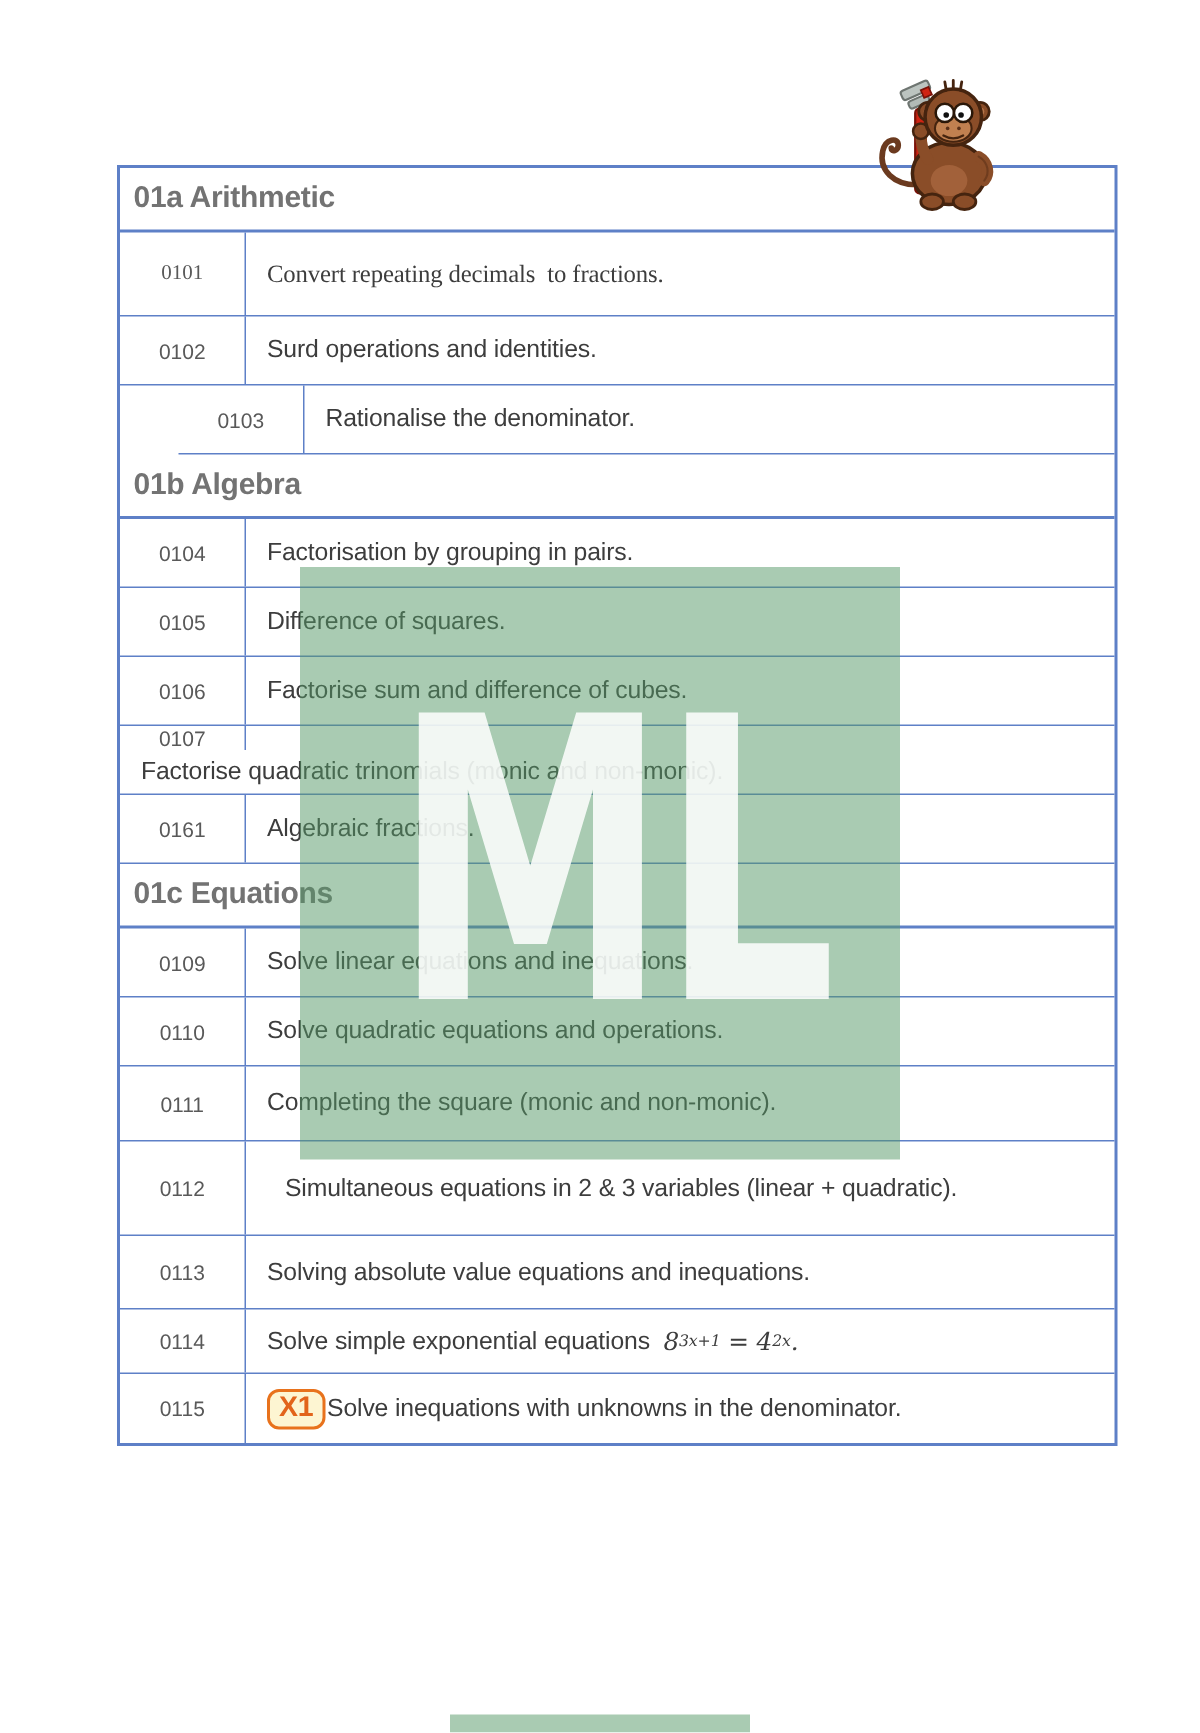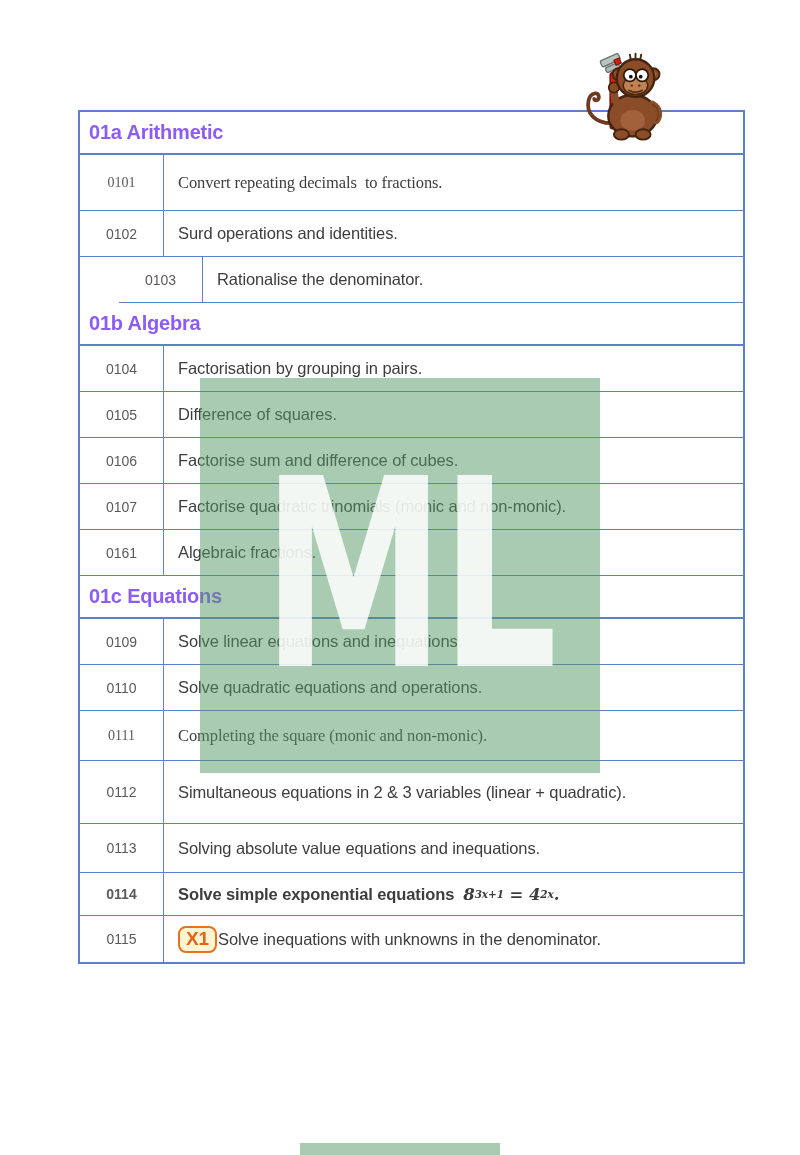--- a/index.html
+++ b/index.html
@@ -16,21 +16,21 @@
     --badge-text:#e2641b;
   }
   #topic-table{
     position:absolute;left:78px;top:110px;width:667px;
     border:2.5px solid var(--border);
     box-sizing:border-box;background:#fff;
   }
   .section-header{
     height:43px;display:flex;align-items:center;
     padding-left:9px;box-sizing:border-box;
-    font-weight:bold;font-size:20px;color:#8b5cf6;
+    font-weight:bold;font-size:20px;color:#737373;
     border-bottom:2px solid var(--border);
     letter-spacing:-0.2px;
   }
   .row{
     display:flex;border-bottom:1.8px solid var(--border);
     box-sizing:border-box;
   }
   .row:last-child{border-bottom:none;}
   .code{
     width:84px;min-width:84px;box-sizing:border-box;
@@ -95,50 +95,50 @@
       <div class="desc"><span>Factorisation by grouping in pairs.</span></div>
     </div>
     <div class="row" style="height: 46px;">
       <div class="code">0105</div>
       <div class="desc"><span>Difference of squares.</span></div>
     </div>
     <div class="row" style="height: 46px;">
       <div class="code">0106</div>
       <div class="desc"><span>Factorise sum and difference of cubes.</span></div>
     </div>
-    <div class="row" style="height: 46px;">
+    <div class="row" style="height: 46px; flex-direction: column;">
       <div class="code">0107</div>
       <div class="desc"><span>Factorise quadratic trinomials (monic and non-monic).</span></div>
     </div>
     <div class="row" style="height: 46px;">
       <div class="code">0161</div>
       <div class="desc"><span>Algebraic fractions.</span></div>
     </div>
     <div class="section-header">01c Equations</div>
     <div class="row" style="height: 46px;">
       <div class="code">0109</div>
       <div class="desc"><span>Solve linear equations and inequations.</span></div>
     </div>
     <div class="row" style="height: 46px;">
       <div class="code">0110</div>
       <div class="desc"><span>Solve quadratic equations and operations.</span></div>
     </div>
-    <div class="row" style="height: 50px; font-family: Liberation Serif, serif;">
+    <div class="row" style="height: 50px;">
       <div class="code">0111</div>
       <div class="desc"><span>Completing the square (monic and non-monic).</span></div>
     </div>
-    <div class="row" style="height: 63px;">
+    <div class="row" style="height: 63px; gap: 12px;">
       <div class="code">0112</div>
       <div class="desc"><span>Simultaneous equations in 2 &amp; 3 variables (linear + quadratic).</span></div>
     </div>
     <div class="row" style="height: 49px;">
       <div class="code">0113</div>
       <div class="desc"><span>Solving absolute value equations and inequations.</span></div>
     </div>
-    <div class="row" style="height: 43px; font-weight: bold;">
+    <div class="row" style="height: 43px;">
       <div class="code">0114</div>
       <div class="desc"><span>Solve simple exponential equations  </span><span class="math">8</span><sup class="math">3x+1</sup><span class="math"> = </span><span class="math">4</span><sup class="math">2x</sup><span class="math">.</span></div>
     </div>
     <div class="row" style="height: 46px;">
       <div class="code">0115</div>
       <div class="desc"><span class="badge">X1</span><span>Solve inequations with unknowns in the denominator.</span></div>
     </div>
   </div>
 
 <div class="watermark">

